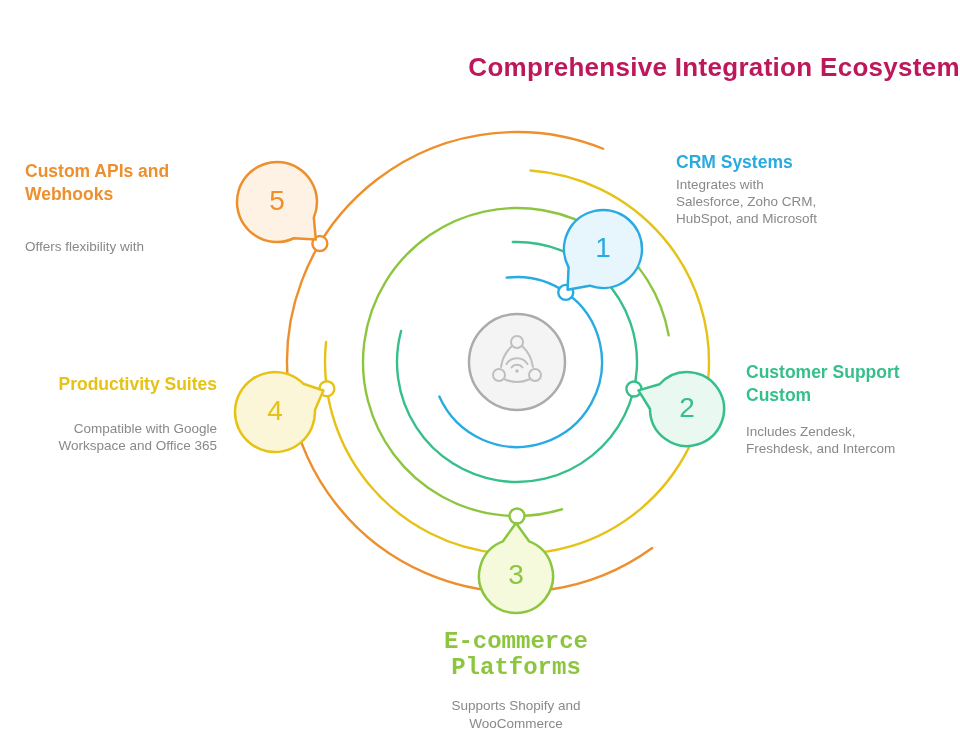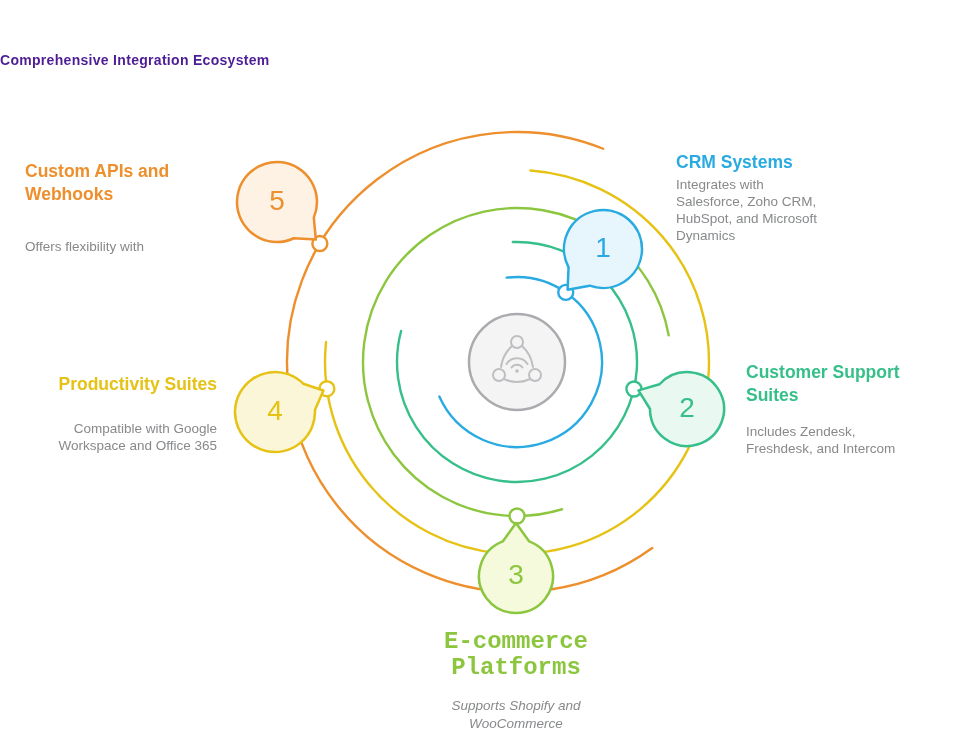--- a/index.html
+++ b/index.html
@@ -1,35 +1,35 @@
 <!DOCTYPE html>
 <html><head>
 <meta charset="utf-8">
 <style>
   html,body{margin:0;padding:0;background:#fff;}
   .stage{
     position:relative;width:960px;height:744px;background:#fff;overflow:hidden;
     font-family:"Liberation Sans",sans-serif;
   }
   .page-title{
-    position:absolute;top:52px;left:0;width:100%;text-align:left;
-    font-size:14px;font-weight:bold;color:#4c1d95;letter-spacing:.3px;
+    position:absolute;top:52px;left:0;width:100%;text-align:right;
+    font-size:26px;font-weight:bold;color:#be185d;letter-spacing:.3px;
   }
   #diagram-svg{position:absolute;left:0;top:0;}
   .tb{position:absolute;}
   .item-title{font-size:17.5px;font-weight:bold;line-height:23px;}
   .item-desc{font-size:13.5px;line-height:17px;color:#87898B;}
   .item-desc>div,.item-title>div{white-space:nowrap;}
   .tb-crm{left:676px;top:151px;width:185px;text-align:left;}
   .tb-crm .item-desc{margin-top:2px;}
   .tb-support{left:746px;top:361px;width:180px;text-align:left;}
   .tb-support .item-desc{margin-top:16px;}
   .tb-ecom{left:406px;top:629px;width:220px;text-align:center;}
   .tb-ecom .item-title{line-height:26px;font-size:24px;font-family:Liberation Mono, monospace;}
-  .tb-ecom .item-desc{margin-top:16px;line-height:18px;font-style:italic;}
+  .tb-ecom .item-desc{margin-top:16px;line-height:18px;}
   .tb-prod{left:25px;top:373px;width:192px;text-align:right;}
   .tb-prod .item-desc{margin-top:24px;}
   .tb-api{left:25px;top:160px;width:192px;}
   .tb-api .item-desc{margin-top:32px;}
   .badge{
     position:absolute;width:40px;height:40px;display:flex;align-items:center;
     justify-content:center;font-size:28px;font-weight:400;
   }
   .badge-1{left:583px;top:228px;}
   .badge-2{left:667px;top:388px;}
@@ -83,28 +83,27 @@
   <div class="badge badge-5" style="color: rgb(238, 143, 45);">5</div>
 
   <div class="tb tb-crm">
     <div class="item-title" style="color: rgb(41, 171, 226);">
       <div>CRM Systems</div>
     </div>
     <div class="item-desc" style="color: rgb(135, 137, 139);">
       <div>Integrates with</div>
       <div>Salesforce, Zoho CRM,</div>
       <div>HubSpot, and Microsoft</div>
-      <div>Dynamics</div>
     </div>
   </div>
 
   <div class="tb tb-support">
     <div class="item-title" style="color: rgb(54, 191, 138);">
       <div>Customer Support</div>
-      <div>Suites</div>
+      <div>Custom</div>
     </div>
     <div class="item-desc" style="color: rgb(135, 137, 139);">
       <div>Includes Zendesk,</div>
       <div>Freshdesk, and Intercom</div>
     </div>
   </div>
 
   <div class="tb tb-ecom">
     <div class="item-title" style="color: rgb(140, 198, 63);">
       <div>E-commerce</div>

